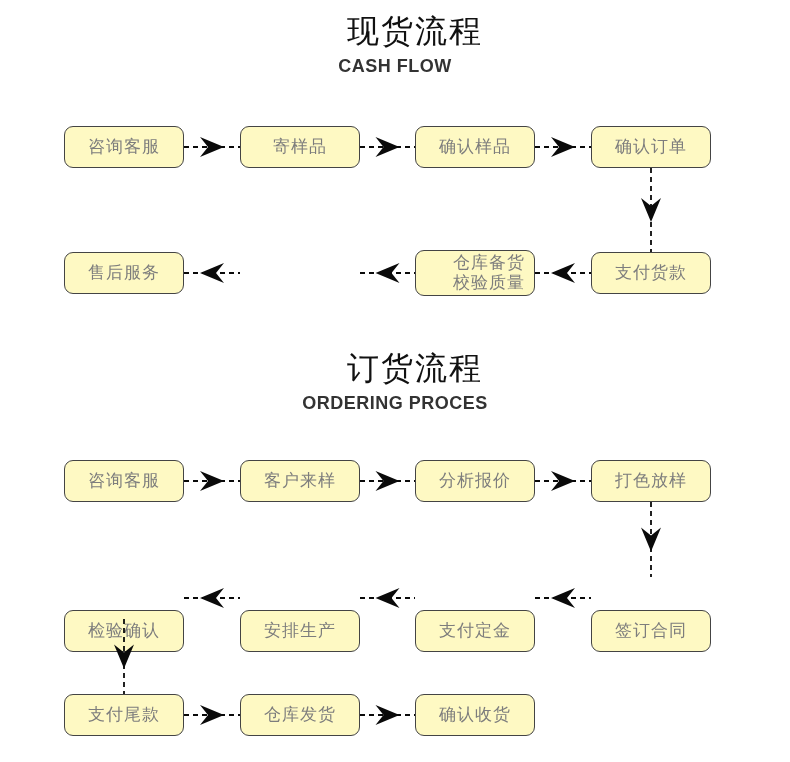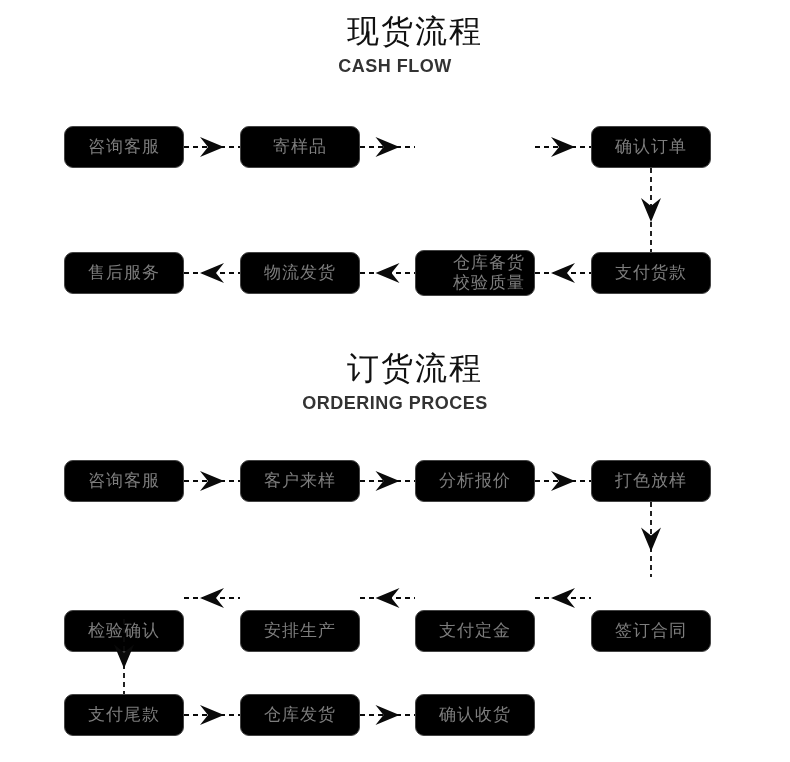--- a/index.html
+++ b/index.html
@@ -21,21 +21,21 @@
     text-align:center;
     font-size:18px;font-weight:700;color:#333333;
     letter-spacing:0.5px;line-height:1.1;
   }
   .box{
     position:absolute;
     width:120px;height:42px;
     box-sizing:border-box;
     border:1px solid #444444;
     border-radius:9px;
-    background:#000000;
+    background:#fef9c3;
     display:flex;align-items:center;justify-content:center;
   }
   .box span{
     font-size:17px;color:#7d7d7d;
     letter-spacing:1px;line-height:1.15;
     white-space:pre-line;text-align:center;
   }
   .box.tall{height:46px;padding-left:28px;}
   .c1{left:64px}.c2{left:240px}.c3{left:415px}.c4{left:591px}
   .rA{top:126px}.rB{top:252px}.rB.tall{top:250px}
@@ -50,20 +50,23 @@
 
   <div class="sec-title" style="top:14px">现货流程</div>
   <div class="sec-subtitle" style="top:57px">CASH FLOW</div>
 
   <div class="box rA c1">
       <span>咨询客服</span>
     </div>
   <div class="box rA c2">
       <span>寄样品</span>
     </div>
+  <div class="box rA c3">
+      <span>确认样品</span>
+    </div>
   <div class="box rA c4">
       <span>确认订单</span>
     </div>
 
   <div class="arrow" style="left:184px;top:136px;width:56px;height:22px">
       <svg width="56" height="22">
         <line x1="0" y1="11" x2="56" y2="11" stroke="#0a0a0a" stroke-width="1.8" stroke-dasharray="5 4"></line>
         <polygon points="16,1 40,11 16,21 24,11" fill="#0a0a0a"></polygon>
       </svg>
     </div>
@@ -83,23 +86,20 @@
   <div class="arrow" style="left:640px;top:168px;width:22px;height:84px">
       <svg width="22" height="84">
         <line x1="11" y1="0" x2="11" y2="84" stroke="#0a0a0a" stroke-width="1.8" stroke-dasharray="5 4"></line>
         <polygon points="1,30 11,54 21,30 11,38" fill="#0a0a0a"></polygon>
       </svg>
     </div>
 
   <div class="box rB c1">
       <span>售后服务</span>
     </div>
-  <div class="box rB c2">
-      <span>物流发货</span>
-    </div>
   <div class="box rB c3 tall">
       <span>仓库备货
 校验质量</span>
     </div>
   <div class="box rB c4">
       <span>支付货款</span>
     </div>
 
   <div class="arrow" style="left:184px;top:262px;width:56px;height:22px">
       <svg width="56" height="22">

